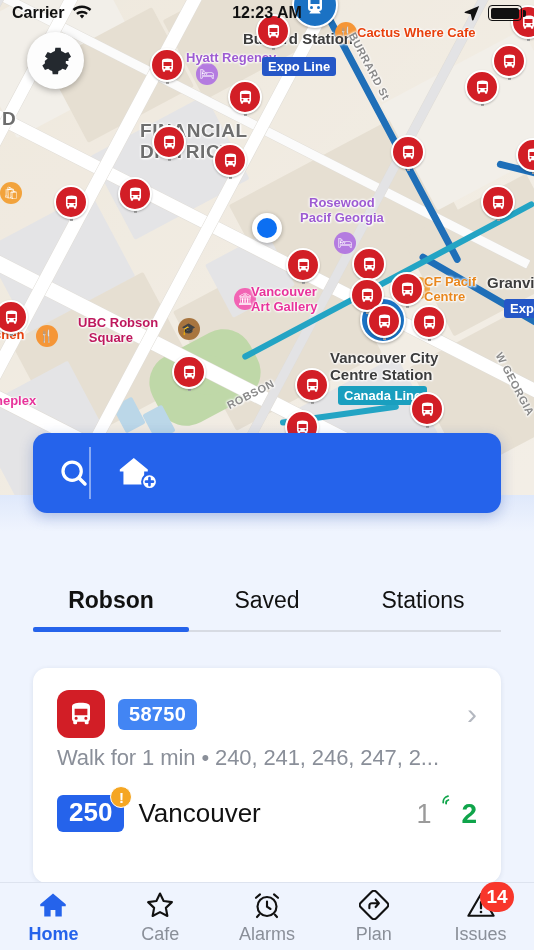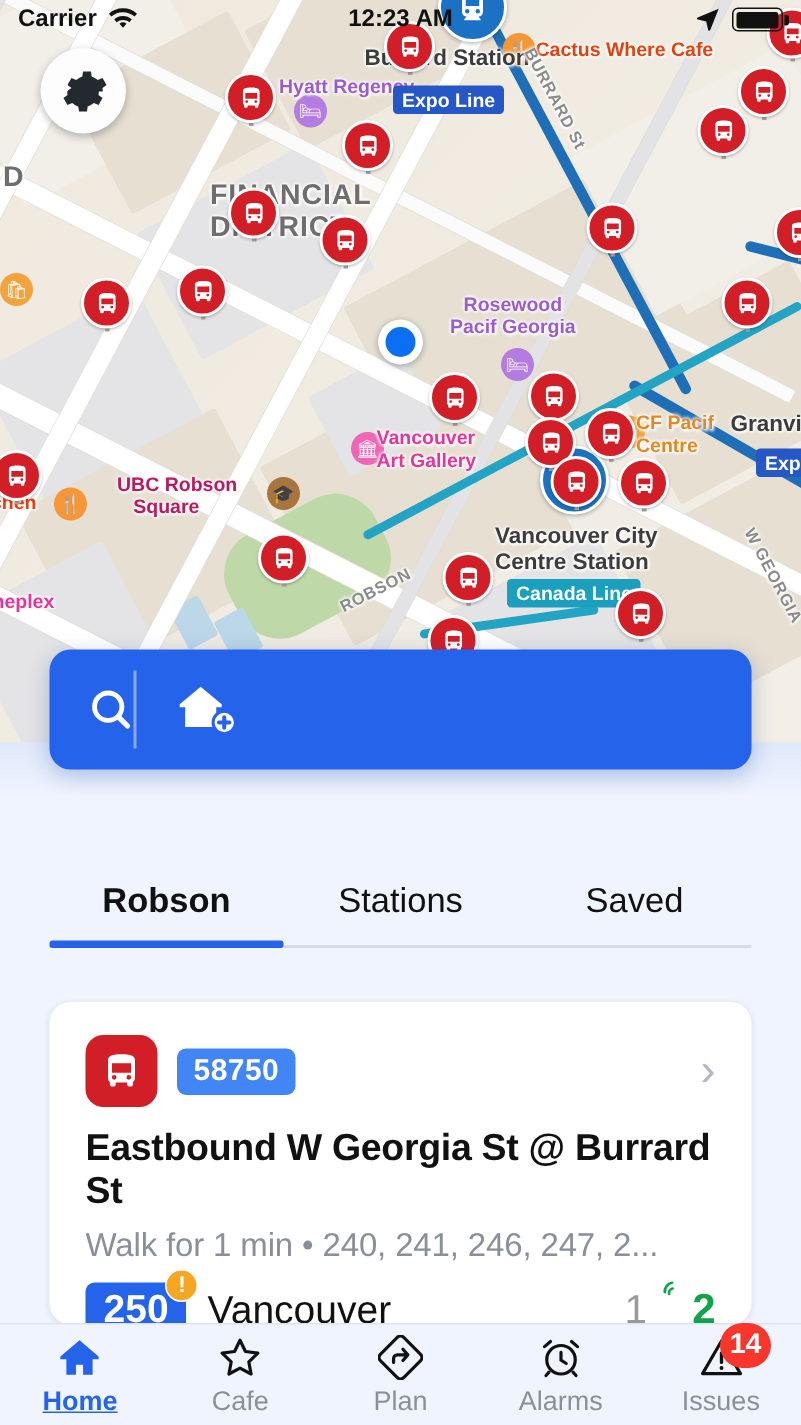--- a/index.html
+++ b/index.html
@@ -203,21 +203,21 @@
   .chev { margin-left:auto; color:#B4B8C0; font-size:30px; line-height:1; font-weight:300; }
   .card-title {
     margin-top:13px; font-size:25px; font-weight:700; color:#111;
     line-height:1.17; letter-spacing:-0.2px;
   }
   .card-sub {
     margin-top:7px; font-size:22px; color:#8A8F99; letter-spacing:-0.1px;
     white-space:nowrap; overflow:hidden;
   }
   .route-row {
-    margin-top:12px; display:flex; align-items:center;
+    margin-top:24px; display:flex; align-items:center;
   }
   .route-badge {
     position:relative; background:#2563EB; color:#fff; font-weight:700;
     font-size:26px; border-radius:6px; padding:2px 12px 4px 12px; flex:none;
   }
   .alert-dot {
     position:absolute; right:-8px; top:-9px; width:22px; height:22px; border-radius:50%;
     background:#F5A623; color:#fff; font-size:15px; font-weight:700;
     display:flex; align-items:center; justify-content:center;
     border:1.5px solid #fff;
@@ -242,21 +242,21 @@
     background:#EFF4FE; border-top:1px solid #DDE3EF;
     display:flex; align-items:flex-start; z-index:50;
   }
   .navitem {
     flex:1; display:flex; flex-direction:column; align-items:center;
     padding-top:7px; cursor:pointer; position:relative;
   }
   .navitem .ico { height:30px; display:flex; align-items:center; justify-content:center; position:relative;}
   .navitem .ico svg { width:30px; height:30px; }
   .navitem .lbl { margin-top:4px; font-size:18px; color:#8A8F99; }
-  .navitem.active .lbl { color:#2563EB; font-weight:700;text-decoration:underline; }
+  .navitem.active .lbl { color:#2563EB; font-weight:700; }
   .badge-count {
     position:absolute; right:-18px; top:-8px; min-width:30px; height:30px;
     border-radius:15px; background:#F8362B; color:#fff;
     font-size:19px; font-weight:700;
     display:flex; align-items:center; justify-content:center; padding:0 6px;
   }
   .fade-top {
     position:absolute; left:0; top:495px; width:534px; height:36px;
     background:linear-gradient(to bottom, rgba(210,223,248,0.55), rgba(239,244,254,0));
     z-index:5; pointer-events:none;
@@ -588,38 +588,37 @@
       <svg viewBox="0 0 30 26">
         <path fill="#fff" d="M12 2.2L2 10.5v1.4h2.6v9.4h14.8v-9.4H22v-1.4L12 2.2z"></path>
         <circle cx="23.2" cy="19.2" r="5.3" fill="#fff" stroke="#2563EB" stroke-width="1.4"></circle>
         <path stroke="#2563EB" stroke-width="1.9" stroke-linecap="round" d="M23.2 16.7v5M20.7 19.2h5"></path>
       </svg>
     </div>
   </div>
 
   <div class="tabs">
     <div class="tab active">Robson</div>
+    <div class="tab">Saved</div>
     <div class="tab">Stations</div>
-    <div class="tab">Saved</div>
   </div>
   <div class="tabrule"></div>
   <div class="tabindicator"></div>
 
   <div class="list">
     <div class="card">
       <div class="card-top">
         <div class="bus-chip">
           <svg viewBox="0 0 24 24">
             <path fill="#fff" d="M4.8 6.2C4.8 3.8 7.4 3 12 3s7.2.8 7.2 3.2v9.4c0 1-.45 1.75-1.1 2.25V19.2a1 1 0 01-1 1h-1.1a1 1 0 01-1-1v-1.1H8.9v1.1a1 1 0 01-1 1H6.8a1 1 0 01-1-1v-1.35c-.65-.5-1-1.25-1-2.25V6.2zm2.1 1.6v5.1h10.2V7.8H6.9zM8.1 16.6a1.25 1.25 0 100-2.5 1.25 1.25 0 000 2.5zm7.8 0a1.25 1.25 0 100-2.5 1.25 1.25 0 000 2.5z"></path>
           </svg>
         </div>
         <div class="stopcode">58750</div>
         <div class="chev">›</div>
       </div>
-      <div class="card-title">Eastbound W Georgia St @ Burrard St</div>
       <div class="card-sub">Walk for 1 min • 240, 241, 246, 247, 2...</div>
 
       <div class="route-row">
         <div class="route-badge">
           <span>250</span>
           <span class="alert-dot">!</span>
         </div>
         <div class="route-name">Vancouver</div>
         <div class="times">
           <div class="time-a">1</div>
@@ -648,34 +647,34 @@
       <div class="ico">
         <svg viewBox="0 0 24 24">
           <path fill="none" stroke="#111" stroke-width="1.7" stroke-linejoin="round" d="M12 2.8l2.9 6 6.6.9-4.8 4.6 1.2 6.5L12 17.7l-5.9 3.1 1.2-6.5L2.5 9.7l6.6-.9 2.9-6z"></path>
         </svg>
       </div>
       <div class="lbl">Cafe</div>
     </div>
     <div class="navitem">
       <div class="ico">
         <svg viewBox="0 0 24 24">
+          <circle cx="12" cy="13.2" r="7.6" fill="none" stroke="#111" stroke-width="1.7"></circle>
+          <path fill="none" stroke="#111" stroke-width="1.7" stroke-linecap="round" d="M12 9.2v4.2l2.8 1.8M3.2 6.2l3.2-2.7M20.8 6.2l-3.2-2.7M5.6 19.8l-1.6 1.8M18.4 19.8l1.6 1.8"></path>
+        </svg>
+      </div>
+      <div class="lbl">Alarms</div>
+    </div>
+    <div class="navitem">
+      <div class="ico">
+        <svg viewBox="0 0 24 24">
           <rect x="3.2" y="3.2" width="17.6" height="17.6" rx="2.6" fill="none" stroke="#111" stroke-width="1.7" transform="rotate(45 12 12)"></rect>
           <path fill="none" stroke="#111" stroke-width="1.7" stroke-linecap="round" stroke-linejoin="round" d="M8.3 14.6v-2a2 2 0 012-2h5.1M13.3 7.6l2.6 3-2.6 3"></path>
         </svg>
       </div>
       <div class="lbl">Plan</div>
-    </div>
-    <div class="navitem">
-      <div class="ico">
-        <svg viewBox="0 0 24 24">
-          <circle cx="12" cy="13.2" r="7.6" fill="none" stroke="#111" stroke-width="1.7"></circle>
-          <path fill="none" stroke="#111" stroke-width="1.7" stroke-linecap="round" d="M12 9.2v4.2l2.8 1.8M3.2 6.2l3.2-2.7M20.8 6.2l-3.2-2.7M5.6 19.8l-1.6 1.8M18.4 19.8l1.6 1.8"></path>
-        </svg>
-      </div>
-      <div class="lbl">Alarms</div>
     </div>
     <div class="navitem">
       <div class="ico">
         <svg viewBox="0 0 24 24">
           <path fill="none" stroke="#111" stroke-width="1.7" stroke-linejoin="round" d="M12 3.2L1.9 20.6h20.2L12 3.2z"></path>
           <path fill="none" stroke="#111" stroke-width="1.8" stroke-linecap="round" d="M12 9.6v5"></path>
           <circle cx="12" cy="17.6" r="1.05" fill="#111"></circle>
         </svg>
         <span class="badge-count">14</span>
       </div>

